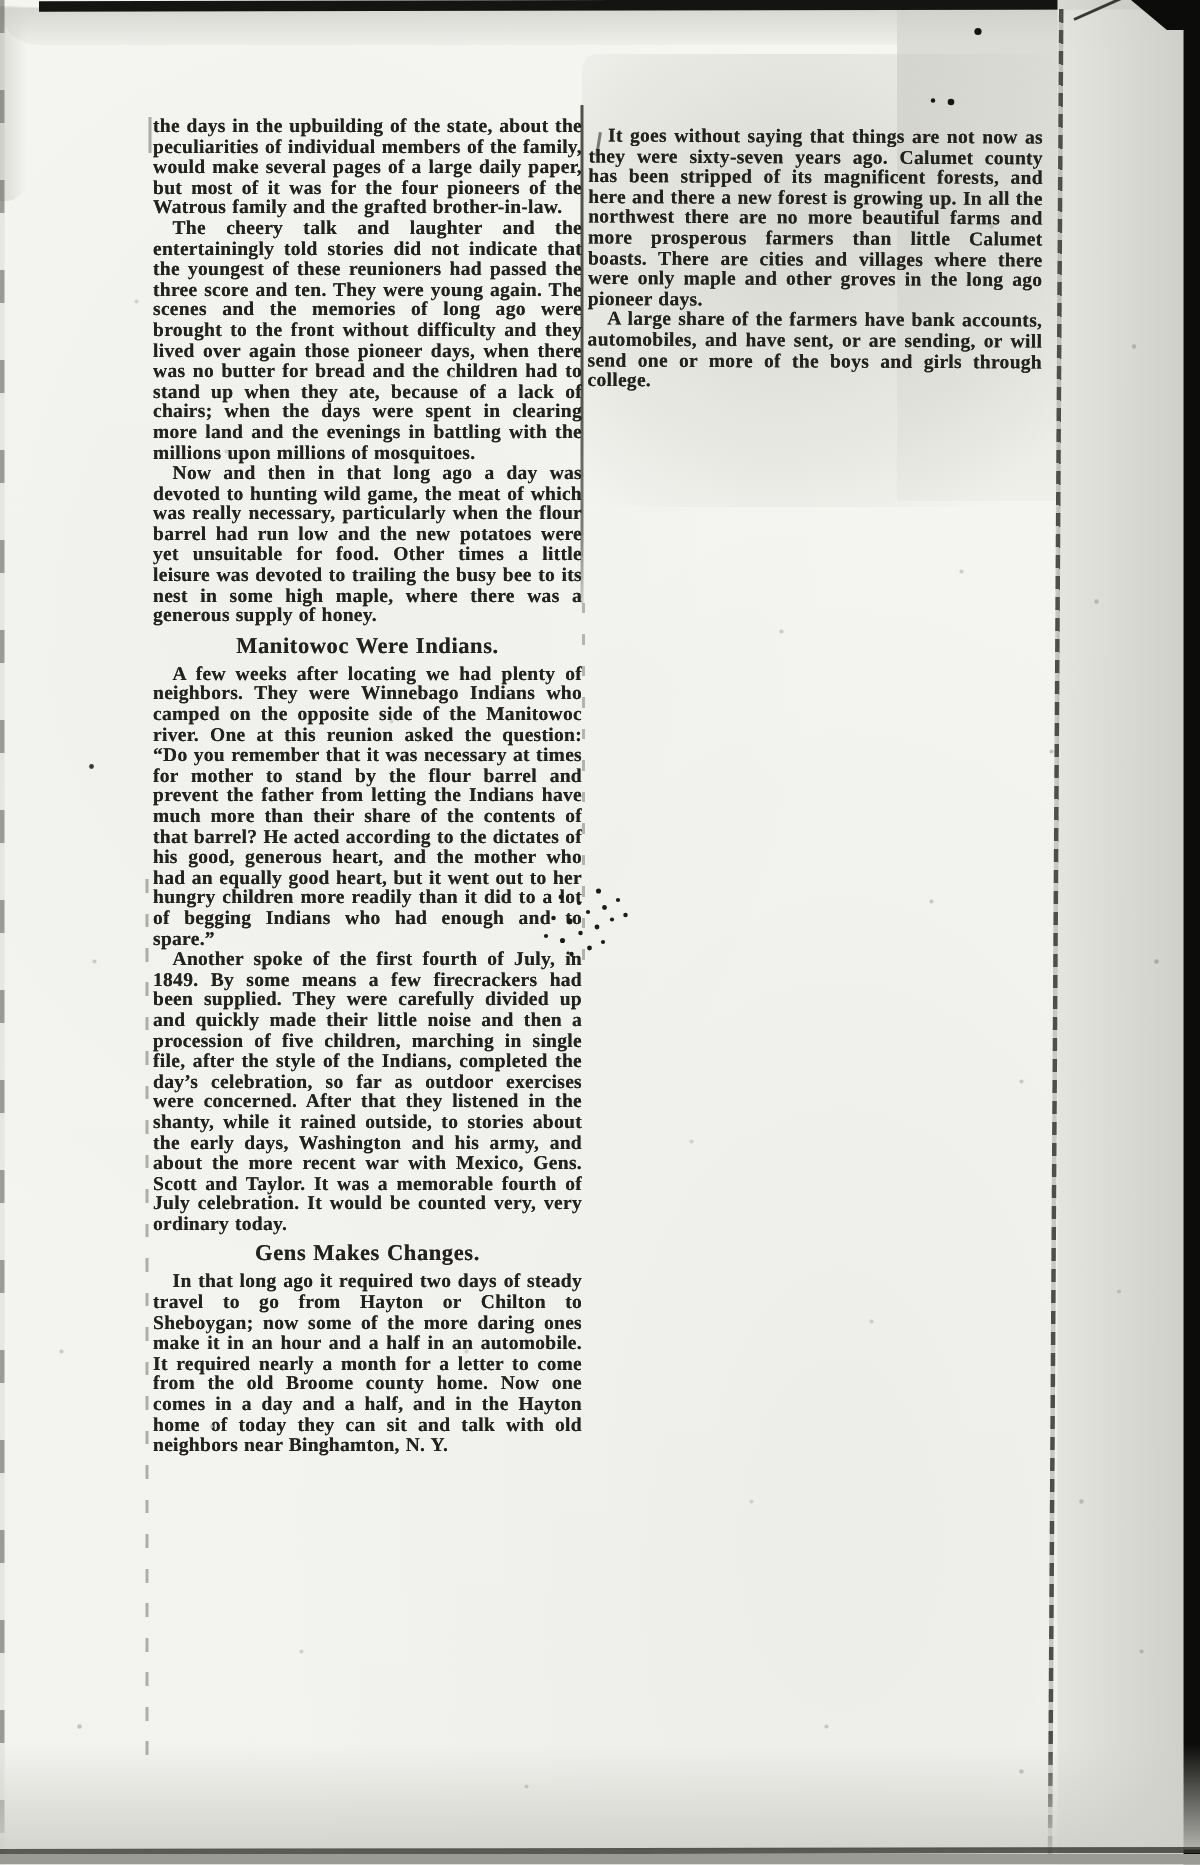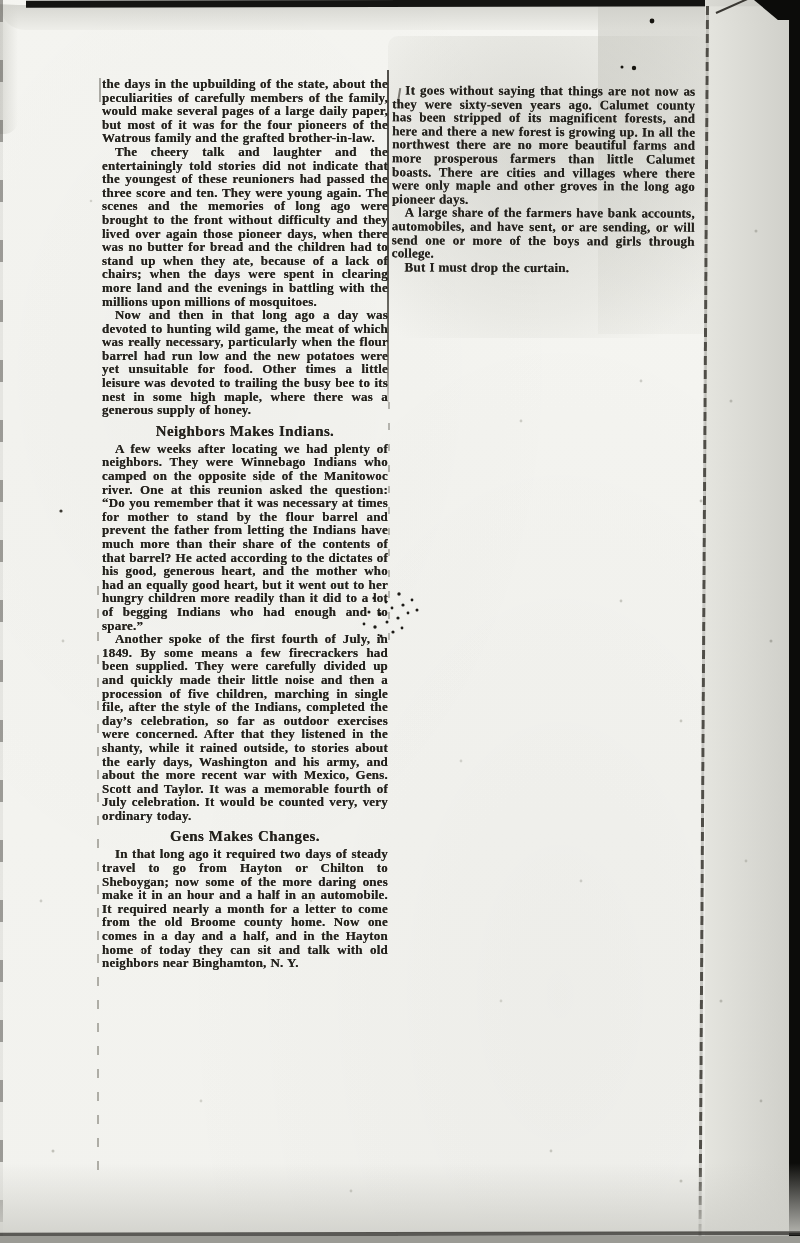--- a/index.html
+++ b/index.html
@@ -91,33 +91,32 @@
   <div class="bottom-line"></div>
   <div class="bottom-strip"></div>
 
   <div class="col-rule"></div>
   <div class="col-rule-faint"></div>
   <div class="left-rule"></div>
   <div class="left-rule-top"></div>
   <div class="tick-mark"></div>
 
   <div class="col col-left">
-    <p class="no-indent">the days in the upbuilding of the state, about the peculiarities of carefully members of the family, would make several pages of a large daily paper, but most of it was for the four pioneers of the Watrous family and the grafted brother-in-law.</p>
+    <p class="no-indent">the days in the upbuilding of the state, about the peculiarities of individual members of the family, would make several pages of a large daily paper, but most of it was for the four pioneers of the Watrous family and the grafted brother-in-law.</p>
     <p>The cheery talk and laughter and the entertainingly told stories did not indicate that the youngest of these reunioners had passed the three score and ten. They were young again. The scenes and the memories of long ago were brought to the front without difficulty and they lived over again those pioneer days, when there was no butter for bread and the children had to stand up when they ate, because of a lack of chairs; when the days were spent in clearing more land and the evenings in battling with the millions upon millions of mosquitoes.</p>
     <p>Now and then in that long ago a day was devoted to hunting wild game, the meat of which was really necessary, particularly when the flour barrel had run low and the new potatoes were yet unsuitable for food. Other times a little leisure was devoted to trailing the busy bee to its nest in some high maple, where there was a generous supply of honey.</p>
-    <h3>Neighbors Makes Indians.</h3>
+    <h3>Manitowoc Were Indians.</h3>
     <p>A few weeks after locating we had plenty of neighbors. They were Winnebago Indians who camped on the opposite side of the Manitowoc river. One at this reunion asked the question: “Do you remember that it was necessary at times for mother to stand by the flour barrel and prevent the father from letting the Indians have much more than their share of the contents of that barrel? He acted according to the dictates of his good, generous heart, and the mother who had an equally good heart, but it went out to her hungry children more readily than it did to a lot of begging Indians who had enough and to spare.”</p>
     <p>Another spoke of the first fourth of July, in 1849. By some means a few firecrackers had been supplied. They were carefully divided up and quickly made their little noise and then a procession of five children, marching in single file, after the style of the Indians, completed the day’s celebration, so far as outdoor exercises were concerned. After that they listened in the shanty, while it rained outside, to stories about the early days, Washington and his army, and about the more recent war with Mexico, Gens. Scott and Taylor. It was a memorable fourth of July celebration. It would be counted very, very ordinary today.</p>
     <h3>Gens Makes Changes.</h3>
     <p>In that long ago it required two days of steady travel to go from Hayton or Chilton to Sheboygan; now some of the more daring ones make it in an hour and a half in an automobile. It required nearly a month for a letter to come from the old Broome county home. Now one comes in a day and a half, and in the Hayton home of today they can sit and talk with old neighbors near Binghamton, N. Y.</p>
   </div>
 
   <div class="col col-right">
     <p>It goes without saying that things are not now as they were sixty-seven years ago. Calumet county has been stripped of its magnificent forests, and here and there a new forest is growing up. In all the northwest there are no more beautiful farms and more prosperous farmers than little Calumet boasts. There are cities and villages where there were only maple and other groves in the long ago pioneer days.</p>
     <p>A large share of the farmers have bank accounts, automobiles, and have sent, or are sending, or will send one or more of the boys and girls through college.</p>
-    <p>But I must drop the curtain.</p>
   </div>
 
   <div class="dot ink-specks"></div>
   <div class="dot black-dots"></div>
   <div class="dot dust"></div>
 
 </div>
 
 </body></html>

